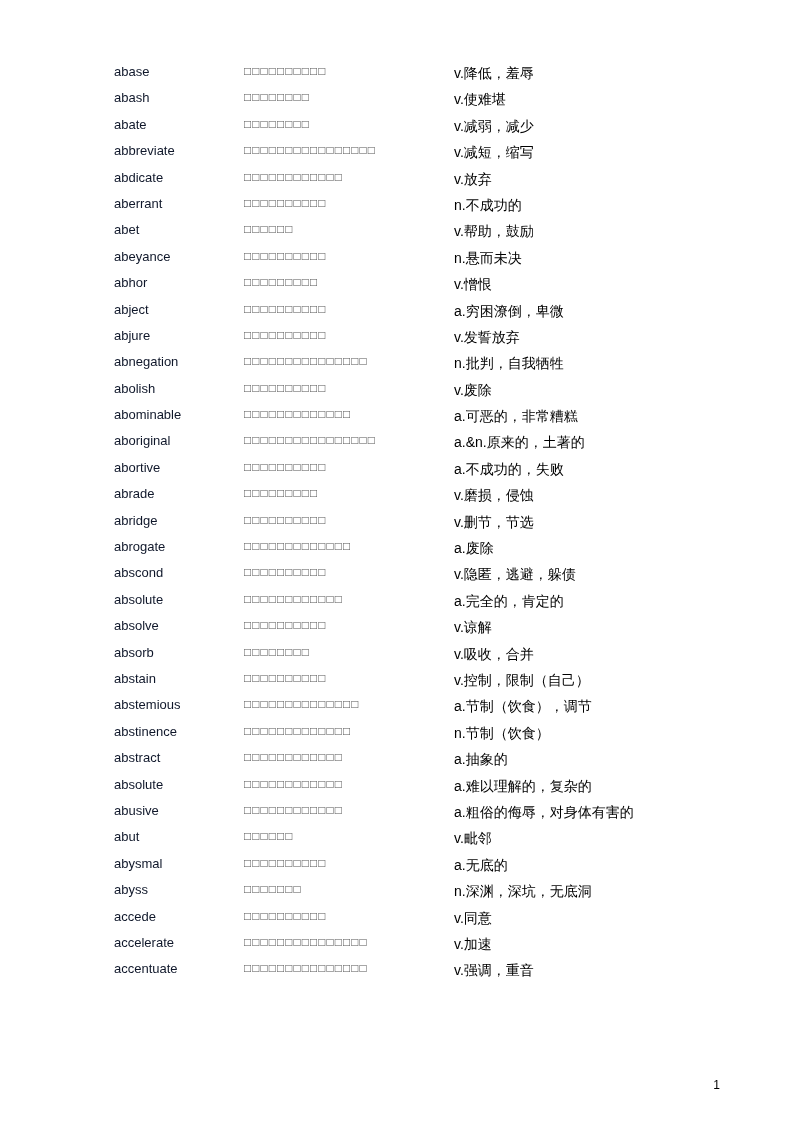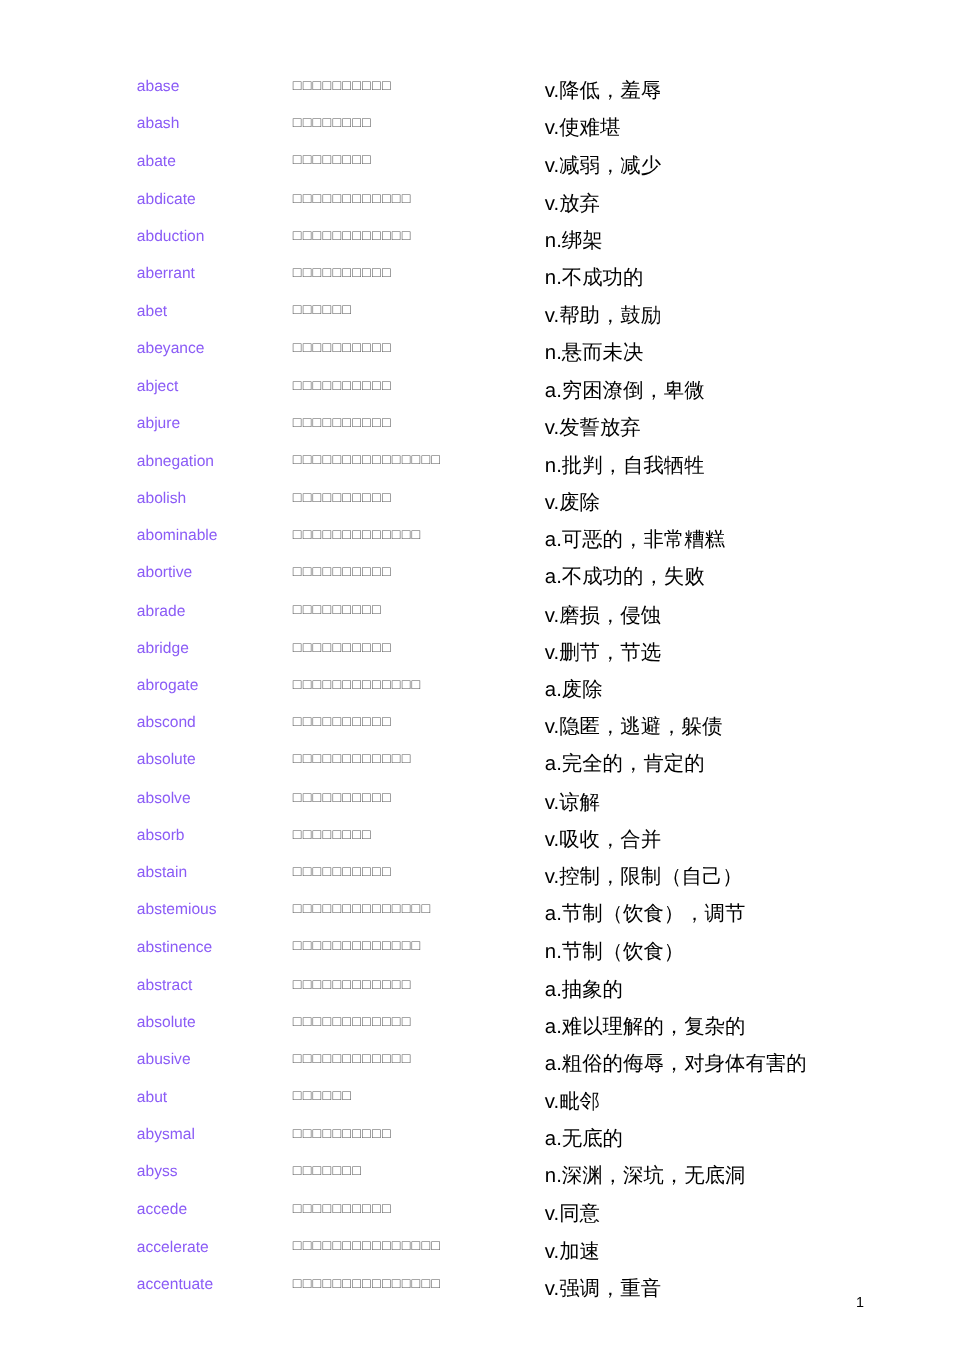--- a/index.html
+++ b/index.html
@@ -21,31 +21,31 @@
       border-collapse: collapse;
     }
     .vocab-table tr td {
       padding: 2px 4px;
       vertical-align: top;
       line-height: 1.6;
     }
     .col-word {
       width: 130px;
       font-size: 13px;
-      color: #8b5cf6;
+      color: #0f172a;
     }
     .col-phonetic {
       width: 210px;
       font-size: 12px;
       color: #555;
       letter-spacing: 1px;
       word-break: break-all;
     }
     .col-meaning {
-      font-size: 17px;
+      font-size: 14px;
       color: #000;
     }
     .page-num {
       position: fixed;
       bottom: 40px;
       right: 80px;
       font-size: 12px;
       color: #000;
     }
   </style>
@@ -63,45 +63,50 @@
         <td class="col-word">abash</td>
         <td class="col-phonetic">□□□□□□□□</td>
         <td class="col-meaning">v.使难堪</td>
       </tr>
       <tr>
         <td class="col-word">abate</td>
         <td class="col-phonetic">□□□□□□□□</td>
         <td class="col-meaning">v.减弱，减少</td>
       </tr>
       <tr>
+        <td class="col-word">abbreviate</td>
+        <td class="col-phonetic">□□□□□□□□□□□□□□□□</td>
+        <td class="col-meaning">v.减短，缩写</td>
+      </tr>
+      <tr>
         <td class="col-word">abdicate</td>
         <td class="col-phonetic">□□□□□□□□□□□□</td>
         <td class="col-meaning">v.放弃</td>
-      </tr>
-      <tr>
-        <td class="col-word">abduction</td>
-        <td class="col-phonetic">□□□□□□□□□□□□</td>
-        <td class="col-meaning">n.绑架</td>
       </tr>
       <tr>
         <td class="col-word">aberrant</td>
         <td class="col-phonetic">□□□□□□□□□□</td>
         <td class="col-meaning">n.不成功的</td>
       </tr>
       <tr>
         <td class="col-word">abet</td>
         <td class="col-phonetic">□□□□□□</td>
         <td class="col-meaning">v.帮助，鼓励</td>
       </tr>
       <tr>
         <td class="col-word">abeyance</td>
         <td class="col-phonetic">□□□□□□□□□□</td>
         <td class="col-meaning">n.悬而未决</td>
       </tr>
       <tr>
+        <td class="col-word">abhor</td>
+        <td class="col-phonetic">□□□□□□□□□</td>
+        <td class="col-meaning">v.憎恨</td>
+      </tr>
+      <tr>
         <td class="col-word">abject</td>
         <td class="col-phonetic">□□□□□□□□□□</td>
         <td class="col-meaning">a.穷困潦倒，卑微</td>
       </tr>
       <tr>
         <td class="col-word">abjure</td>
         <td class="col-phonetic">□□□□□□□□□□</td>
         <td class="col-meaning">v.发誓放弃</td>
       </tr>
       <tr>
@@ -111,20 +116,25 @@
       </tr>
       <tr>
         <td class="col-word">abolish</td>
         <td class="col-phonetic">□□□□□□□□□□</td>
         <td class="col-meaning">v.废除</td>
       </tr>
       <tr>
         <td class="col-word">abominable</td>
         <td class="col-phonetic">□□□□□□□□□□□□□</td>
         <td class="col-meaning">a.可恶的，非常糟糕</td>
+      </tr>
+      <tr>
+        <td class="col-word">aboriginal</td>
+        <td class="col-phonetic">□□□□□□□□□□□□□□□□</td>
+        <td class="col-meaning">a.&amp;n.原来的，土著的</td>
       </tr>
       <tr>
         <td class="col-word">abortive</td>
         <td class="col-phonetic">□□□□□□□□□□</td>
         <td class="col-meaning">a.不成功的，失败</td>
       </tr>
       <tr>
         <td class="col-word">abrade</td>
         <td class="col-phonetic">□□□□□□□□□</td>
         <td class="col-meaning">v.磨损，侵蚀</td>

